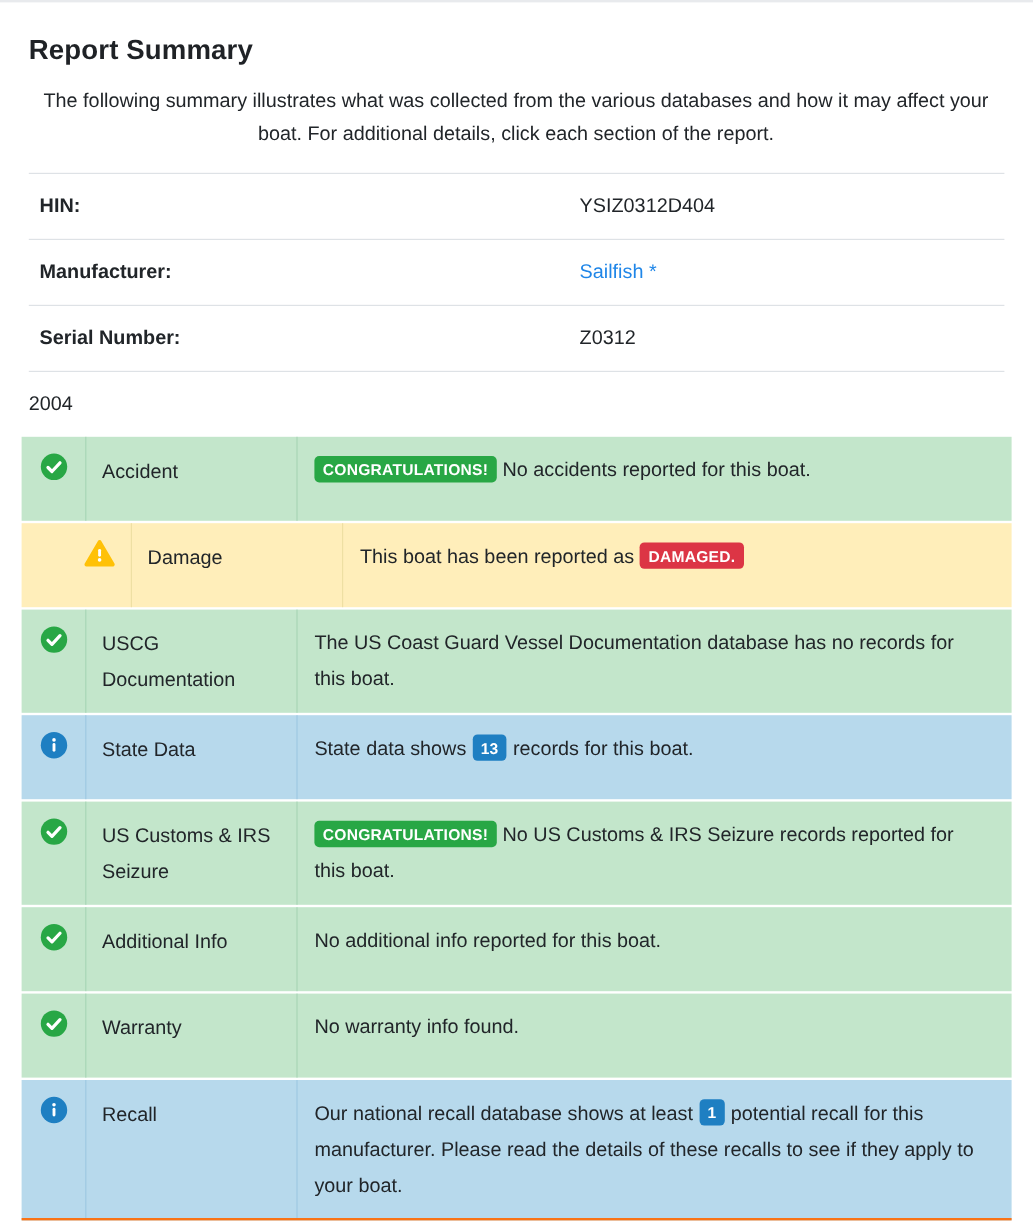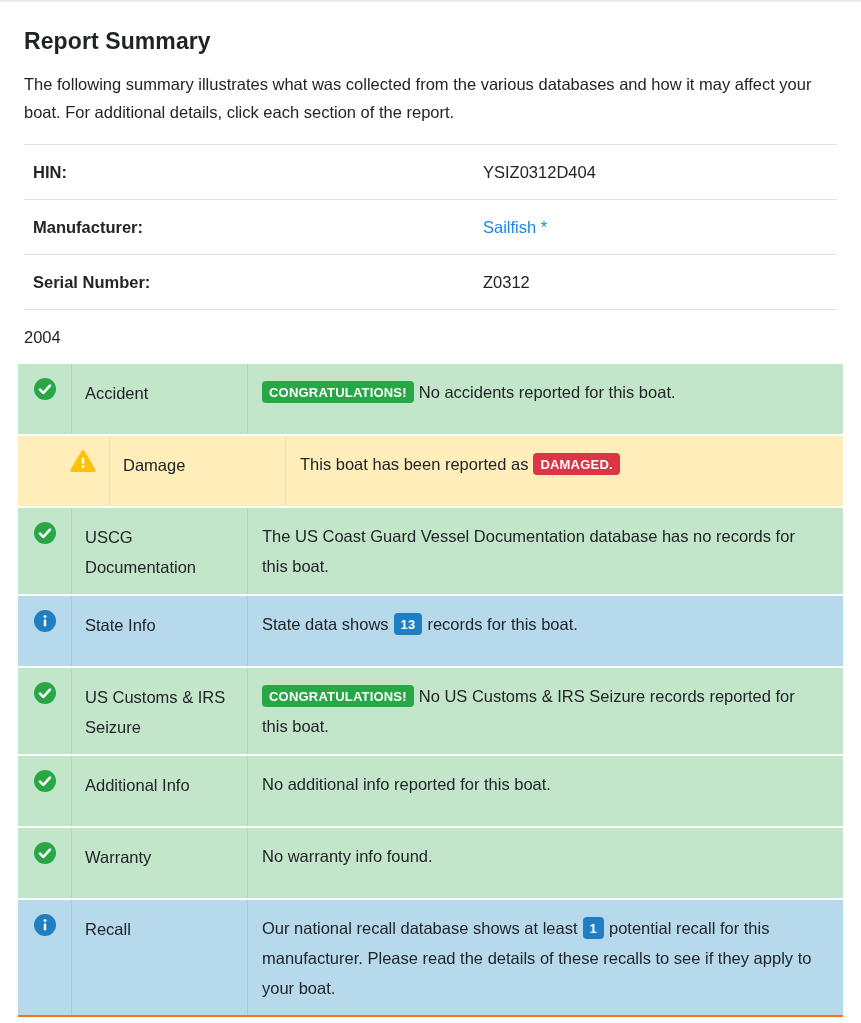--- a/index.html
+++ b/index.html
@@ -21,20 +21,21 @@
     letter-spacing: 0.1px;
     margin-top: 26px;
     color: #1f2226;
   }
   p.intro {
     margin-top: 15px;
     font-size: 16.5px;
     line-height: 28px;
     color: #212529;
     max-width: 812px;
+    text-align: center;
   }
 
   
   .details { margin-top: 18px; }
   .drow {
     display: flex;
     align-items: center;
     height: 55px;
     border-top: 1px solid #dee2e6;
     gap: 38px;
@@ -172,21 +173,21 @@
     <div class="srow info">
       <div class="icon-cell">
         <span>
           <svg width="24" height="24" viewBox="0 0 24 24">
             <circle cx="12" cy="12" r="11" fill="#1e7fc2"></circle>
             <circle cx="12" cy="7.6" r="1.5" fill="#fff"></circle>
             <rect x="10.8" y="10.2" width="2.4" height="7.2" rx="1.2" fill="#fff"></rect>
           </svg>
         </span>
       </div>
-      <div class="label-cell">State Info</div>
+      <div class="label-cell">State Data</div>
       <div class="content-cell"><span class="seg">State data shows</span><span class="seg badge info">13</span><span class="seg">records for this boat.</span></div>
     </div>
     <div class="srow success">
       <div class="icon-cell">
         <span>
           <svg width="24" height="24" viewBox="0 0 24 24">
             <circle cx="12" cy="12" r="11" fill="#28a745"></circle>
             <path d="M7 12.6l3.3 3.3 6.7-7.2" stroke="#fff" stroke-width="2.7" fill="none" stroke-linecap="round" stroke-linejoin="round"></path>
           </svg>
         </span>

